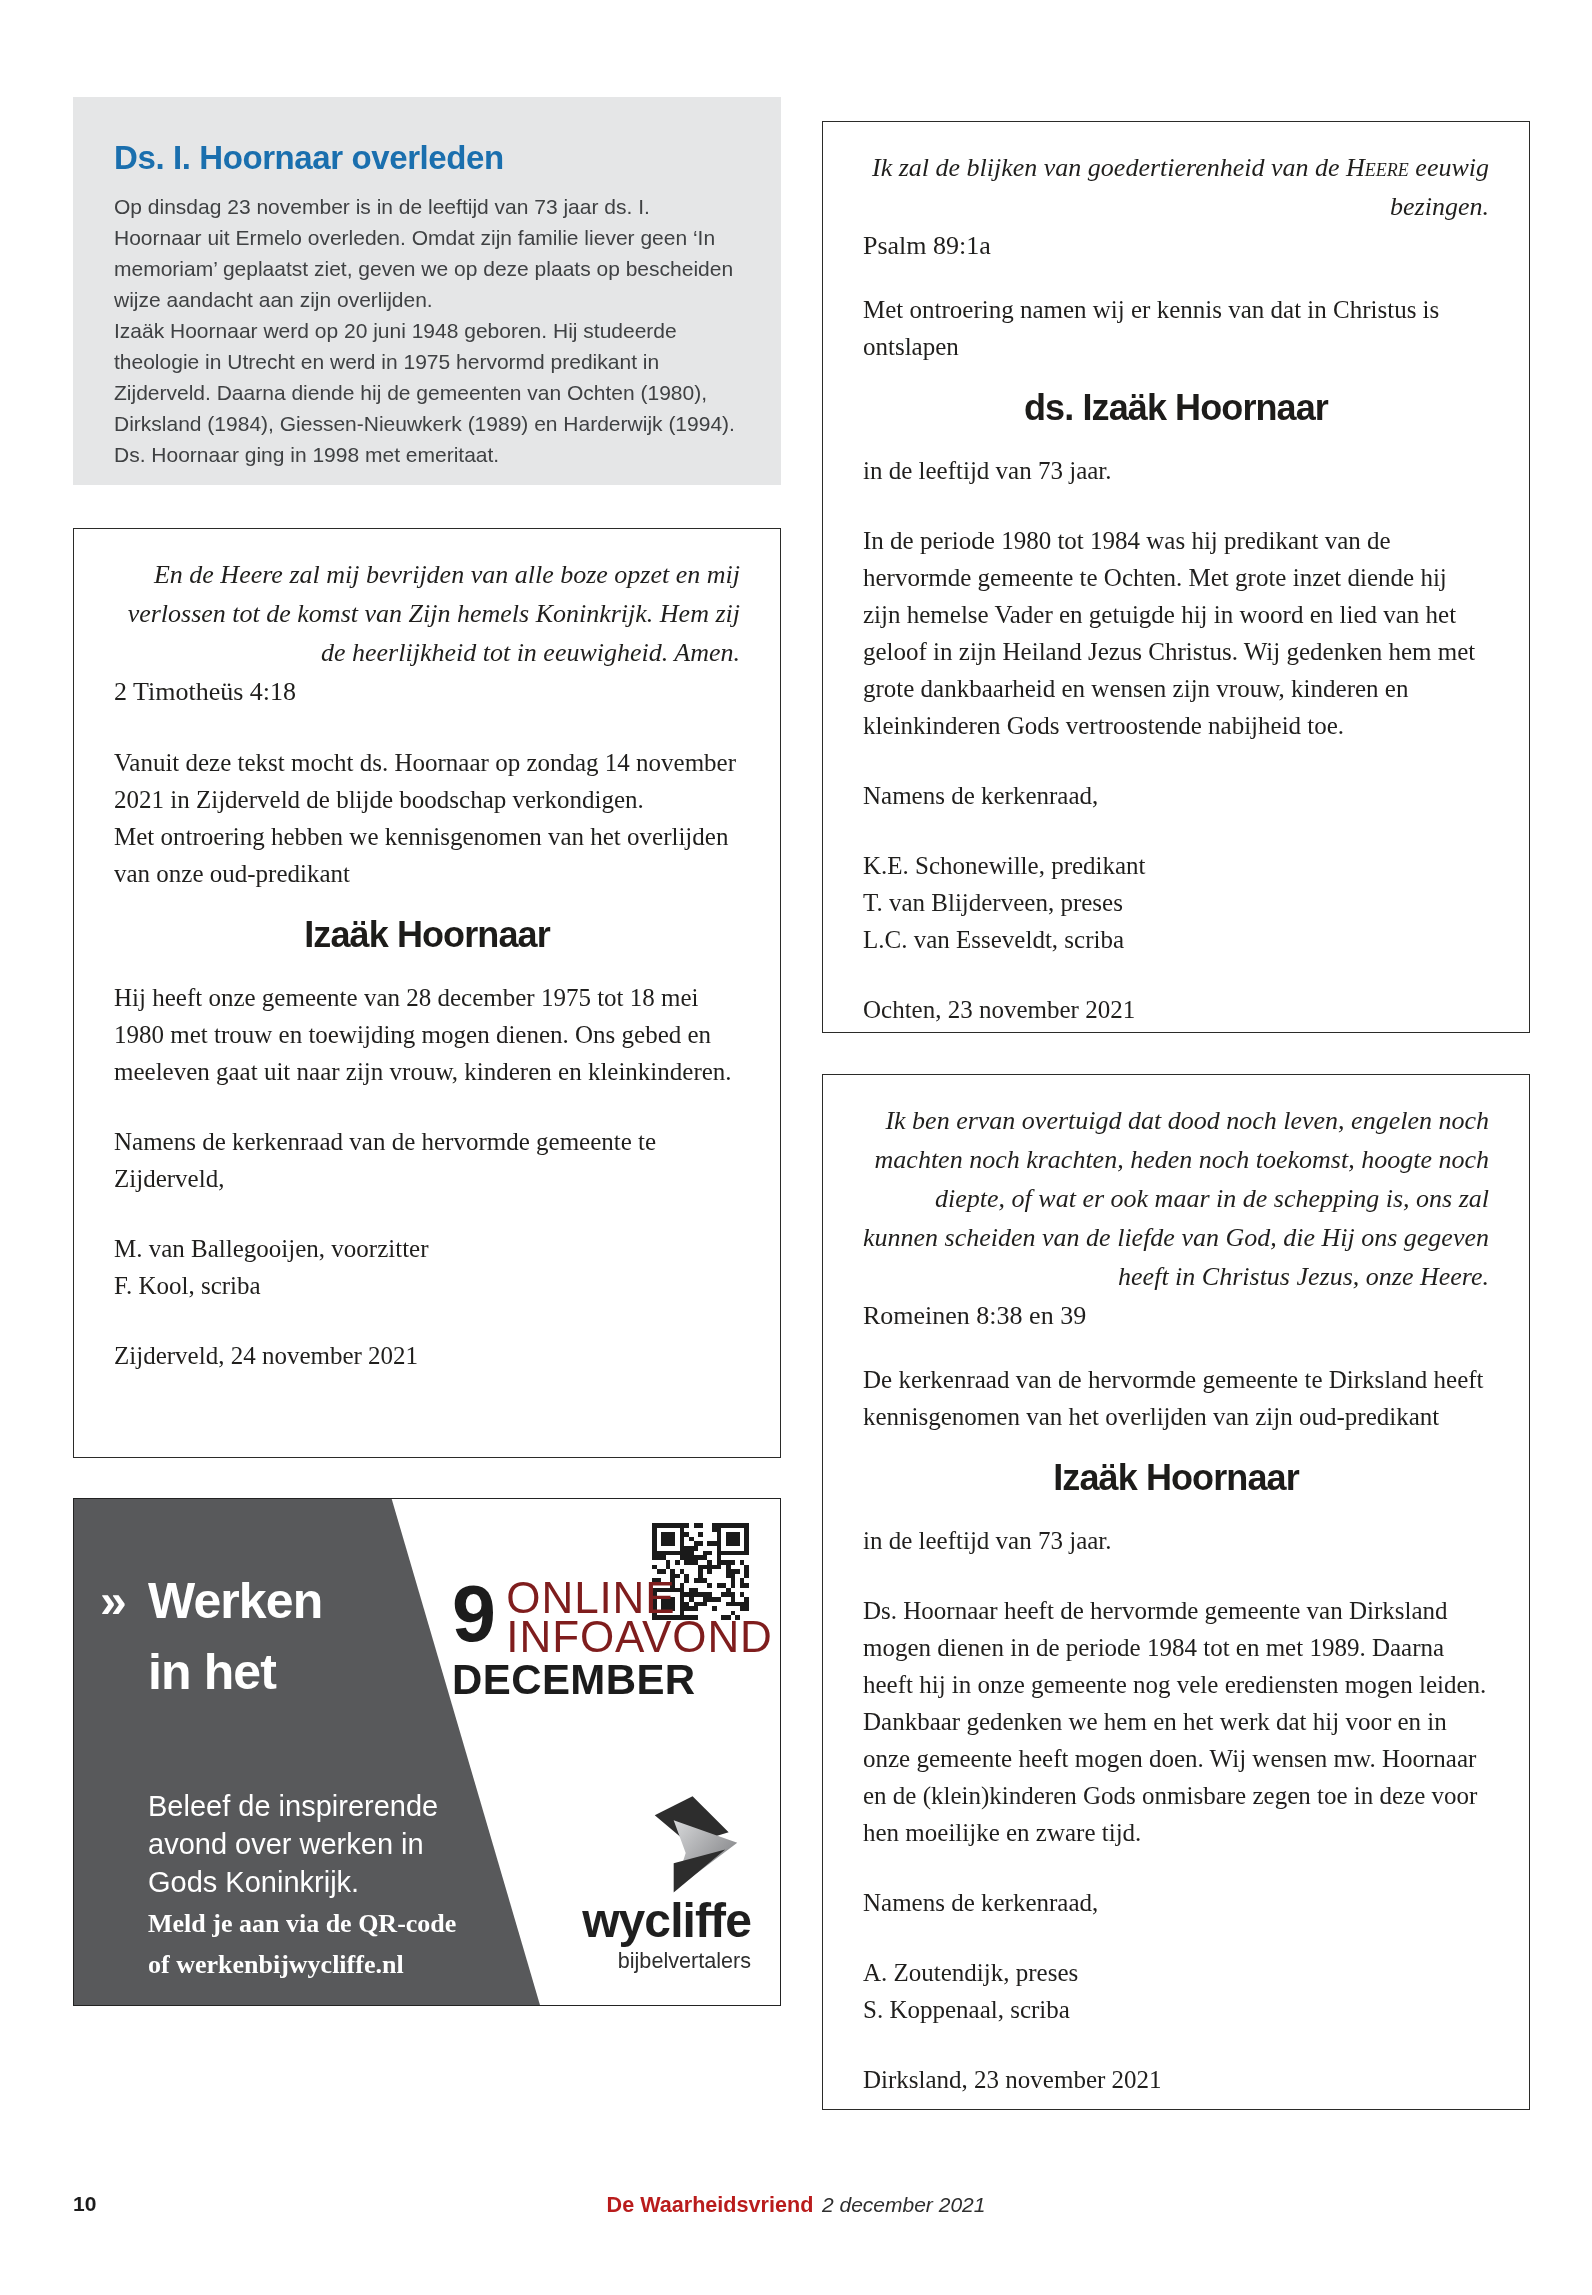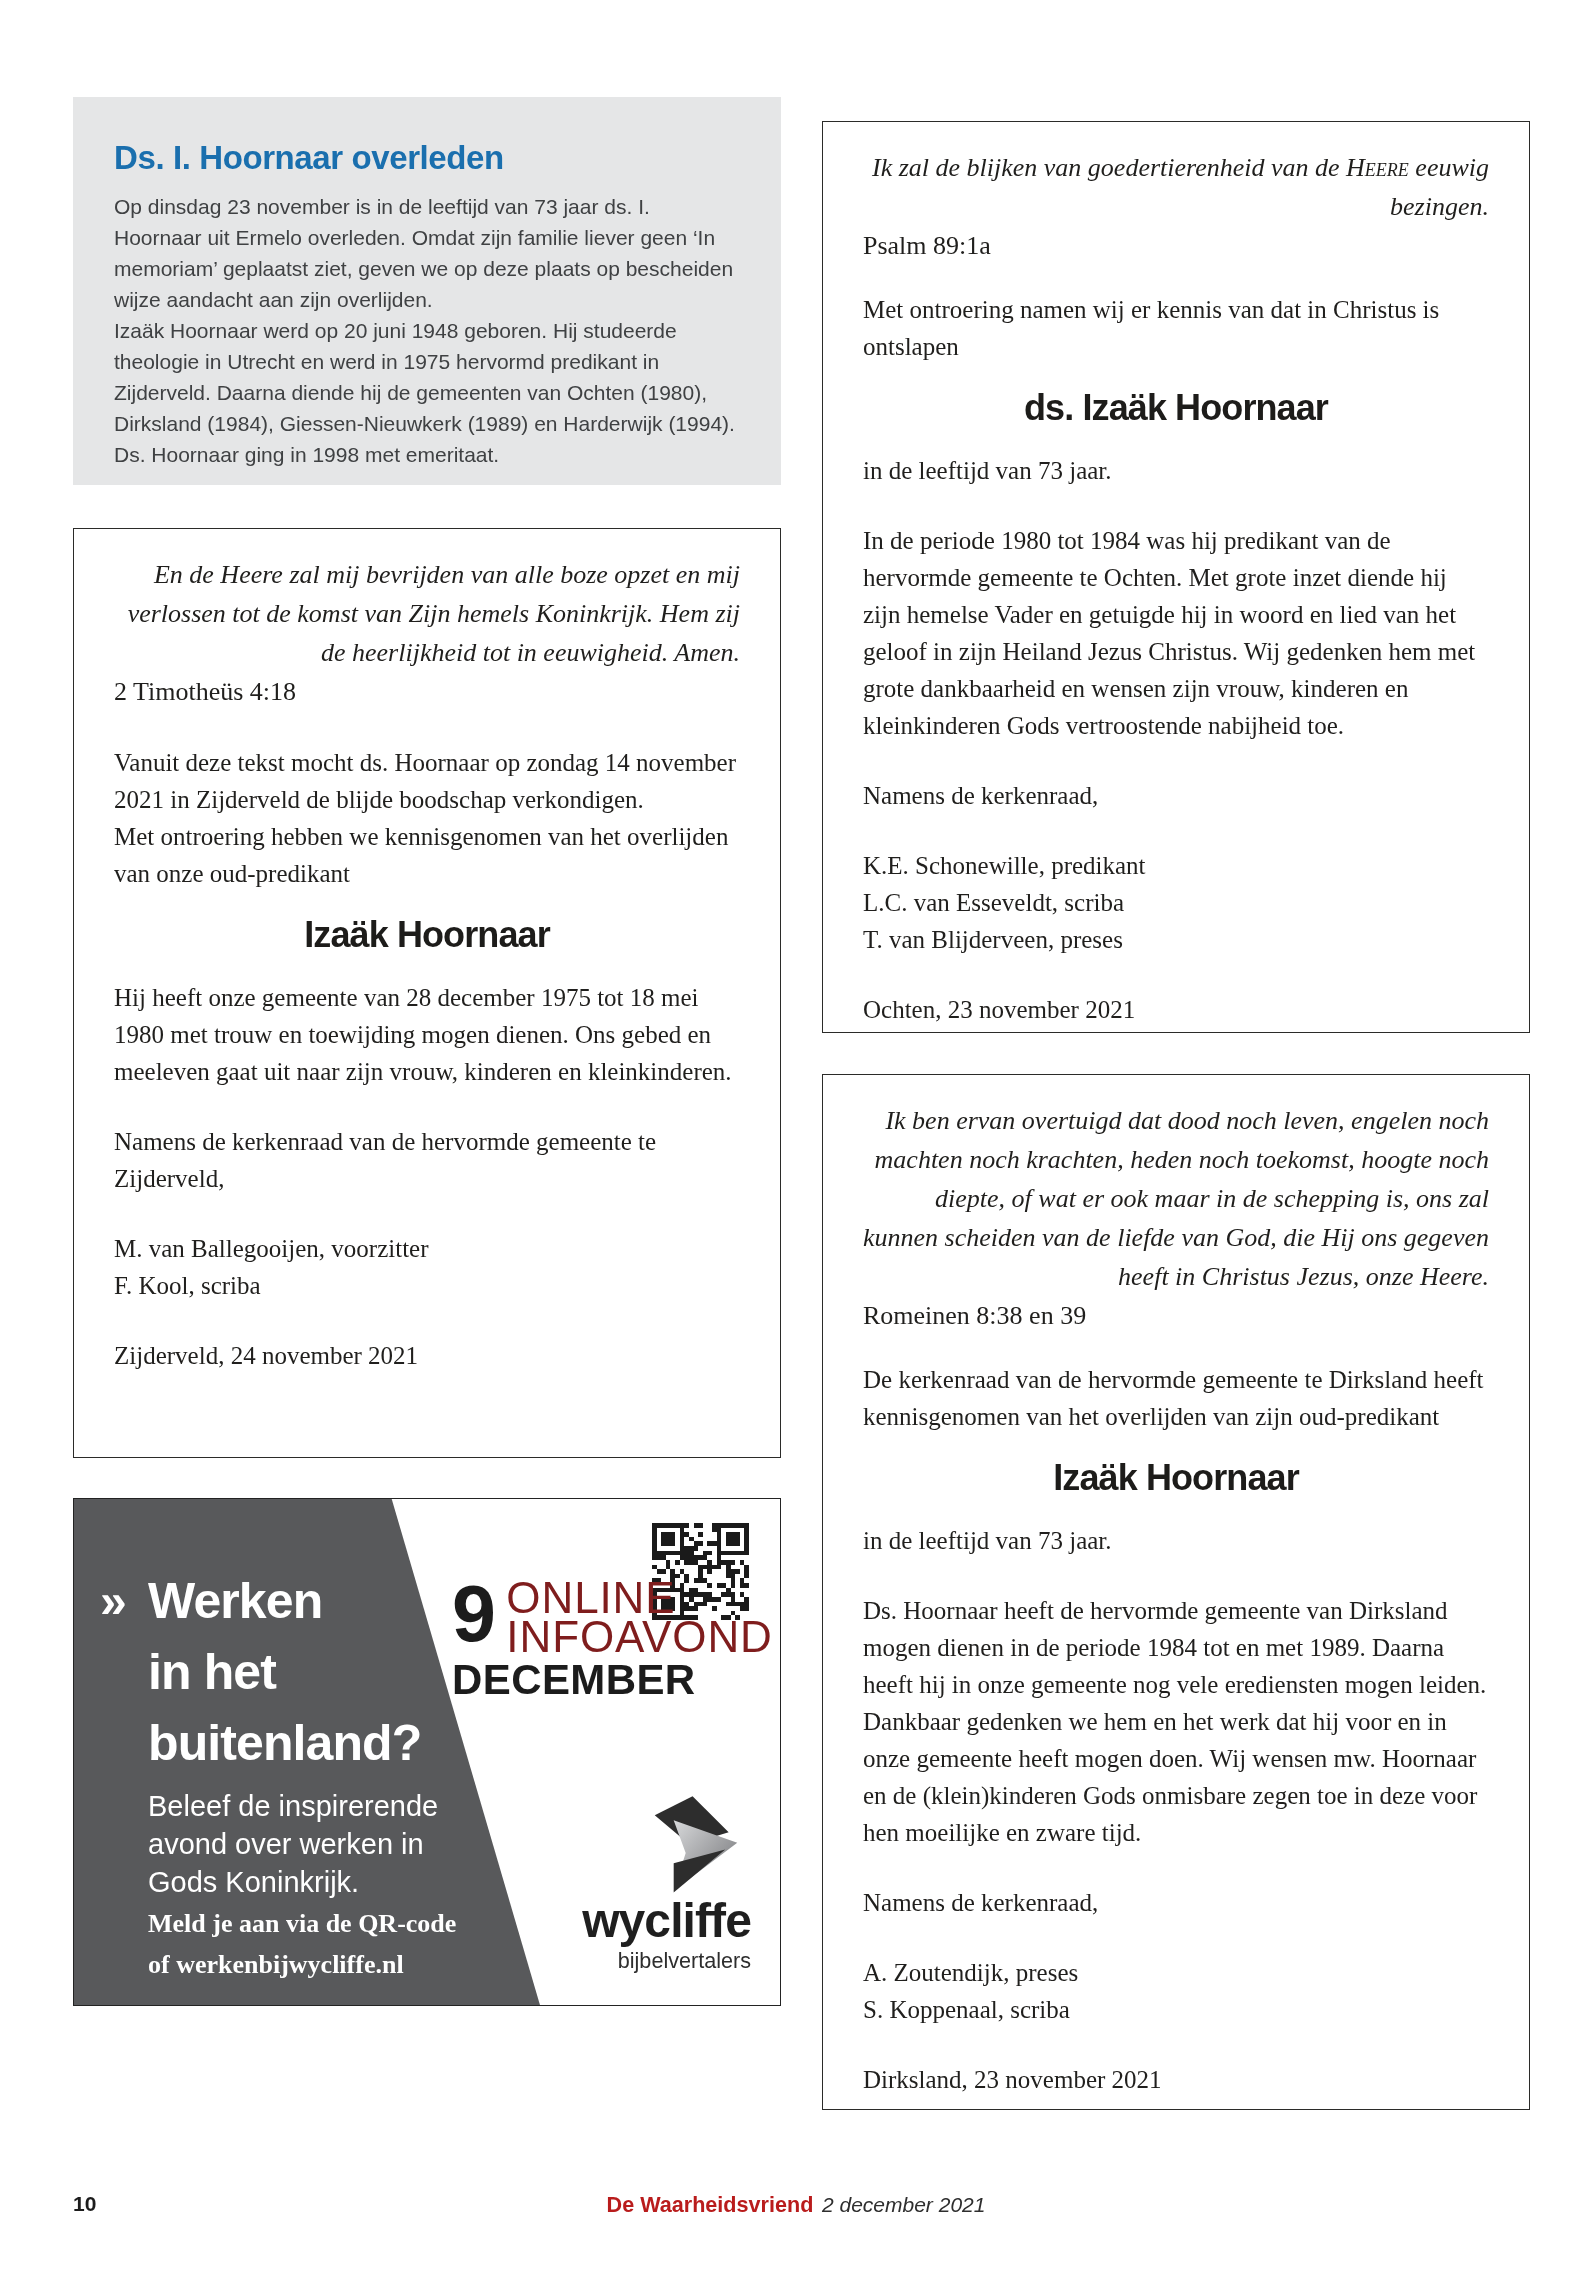--- a/index.html
+++ b/index.html
@@ -89,22 +89,22 @@
 
 <section class="abs noticebox box-ochten">
   <p class="quote"><span>Ik zal de blijken van goedertierenheid van de </span><span class="smallcaps">Heere</span><span> eeuwig bezingen.</span></p>
   <p class="qsrc">Psalm 89:1a</p>
   <p class="np gap-sm">Met ontroering namen wij er kennis van dat in Christus is ontslapen</p>
   <h2 class="name-heading">ds. Izaäk Hoornaar</h2>
   <p class="np">in de leeftijd van 73 jaar.</p>
   <p class="np gap">In de periode 1980 tot 1984 was hij predikant van de hervormde gemeente te Ochten. Met grote inzet diende hij zijn hemelse Vader en getuigde hij in woord en lied van het geloof in zijn Heiland Jezus Christus. Wij gedenken hem met grote dankbaarheid en wensen zijn vrouw, kinderen en kleinkinderen Gods vertroostende nabijheid toe.</p>
   <p class="np gap">Namens de kerkenraad,</p>
   <p class="np gap">K.E. Schonewille, predikant</p>
+  <p class="np">T. van Blijderveen, preses</p>
   <p class="np">L.C. van Esseveldt, scriba</p>
-  <p class="np">T. van Blijderveen, preses</p>
   <p class="np gap">Ochten, 23 november 2021</p>
 </section>
 
 <section class="abs noticebox box-dirksland">
   <p class="quote">Ik ben ervan overtuigd dat dood noch leven, engelen noch machten noch krachten, heden noch toekomst, hoogte noch diepte, of wat er ook maar in de schepping is, ons zal kunnen scheiden van de liefde van God, die Hij ons gegeven heeft in Christus Jezus, onze Heere.</p>
   <p class="qsrc">Romeinen 8:38 en 39</p>
   <p class="np gap-sm">De kerkenraad van de hervormde gemeente te Dirksland heeft kennisgenomen van het overlijden van zijn oud-predikant</p>
   <h2 class="name-heading">Izaäk Hoornaar</h2>
   <p class="np">in de leeftijd van 73 jaar.</p>
   <p class="np gap">Ds. Hoornaar heeft de hervormde gemeente van Dirksland mogen dienen in de periode 1984 tot en met 1989. Daarna heeft hij in onze gemeente nog vele erediensten mogen leiden. Dankbaar gedenken we hem en het werk dat hij voor en in onze gemeente heeft mogen doen. Wij wensen mw. Hoornaar en de (klein)kinderen Gods onmisbare zegen toe in deze voor hen moeilijke en zware tijd.</p>
@@ -114,21 +114,20 @@
   <p class="np gap">Dirksland, 23 november 2021</p>
 </section>
 
 <section class="abs ad">
   <div class="ad-gray"></div>
 
   <div class="ad-chevron">»</div>
   <div class="ad-headline">
     <div>Werken</div>
     <div>in het</div>
-    <div>buitenland?</div>
   </div>
   <div class="ad-body">Beleef de inspirerende avond over werken in Gods Koninkrijk.</div>
   <div class="ad-cta">
     <div>Meld je aan via de QR-code</div>
     <div>of werkenbijwycliffe.nl</div>
   </div>
 
   <svg id="qr" class="ad-qr" width="97" height="97" viewBox="0 0 21 21" shape-rendering="crispEdges">
       <rect x="0" y="0" width="21" height="21" fill="#ffffff"></rect>
       <rect x="7" y="0" width="1" height="1" fill="#1a1a1a"></rect>

